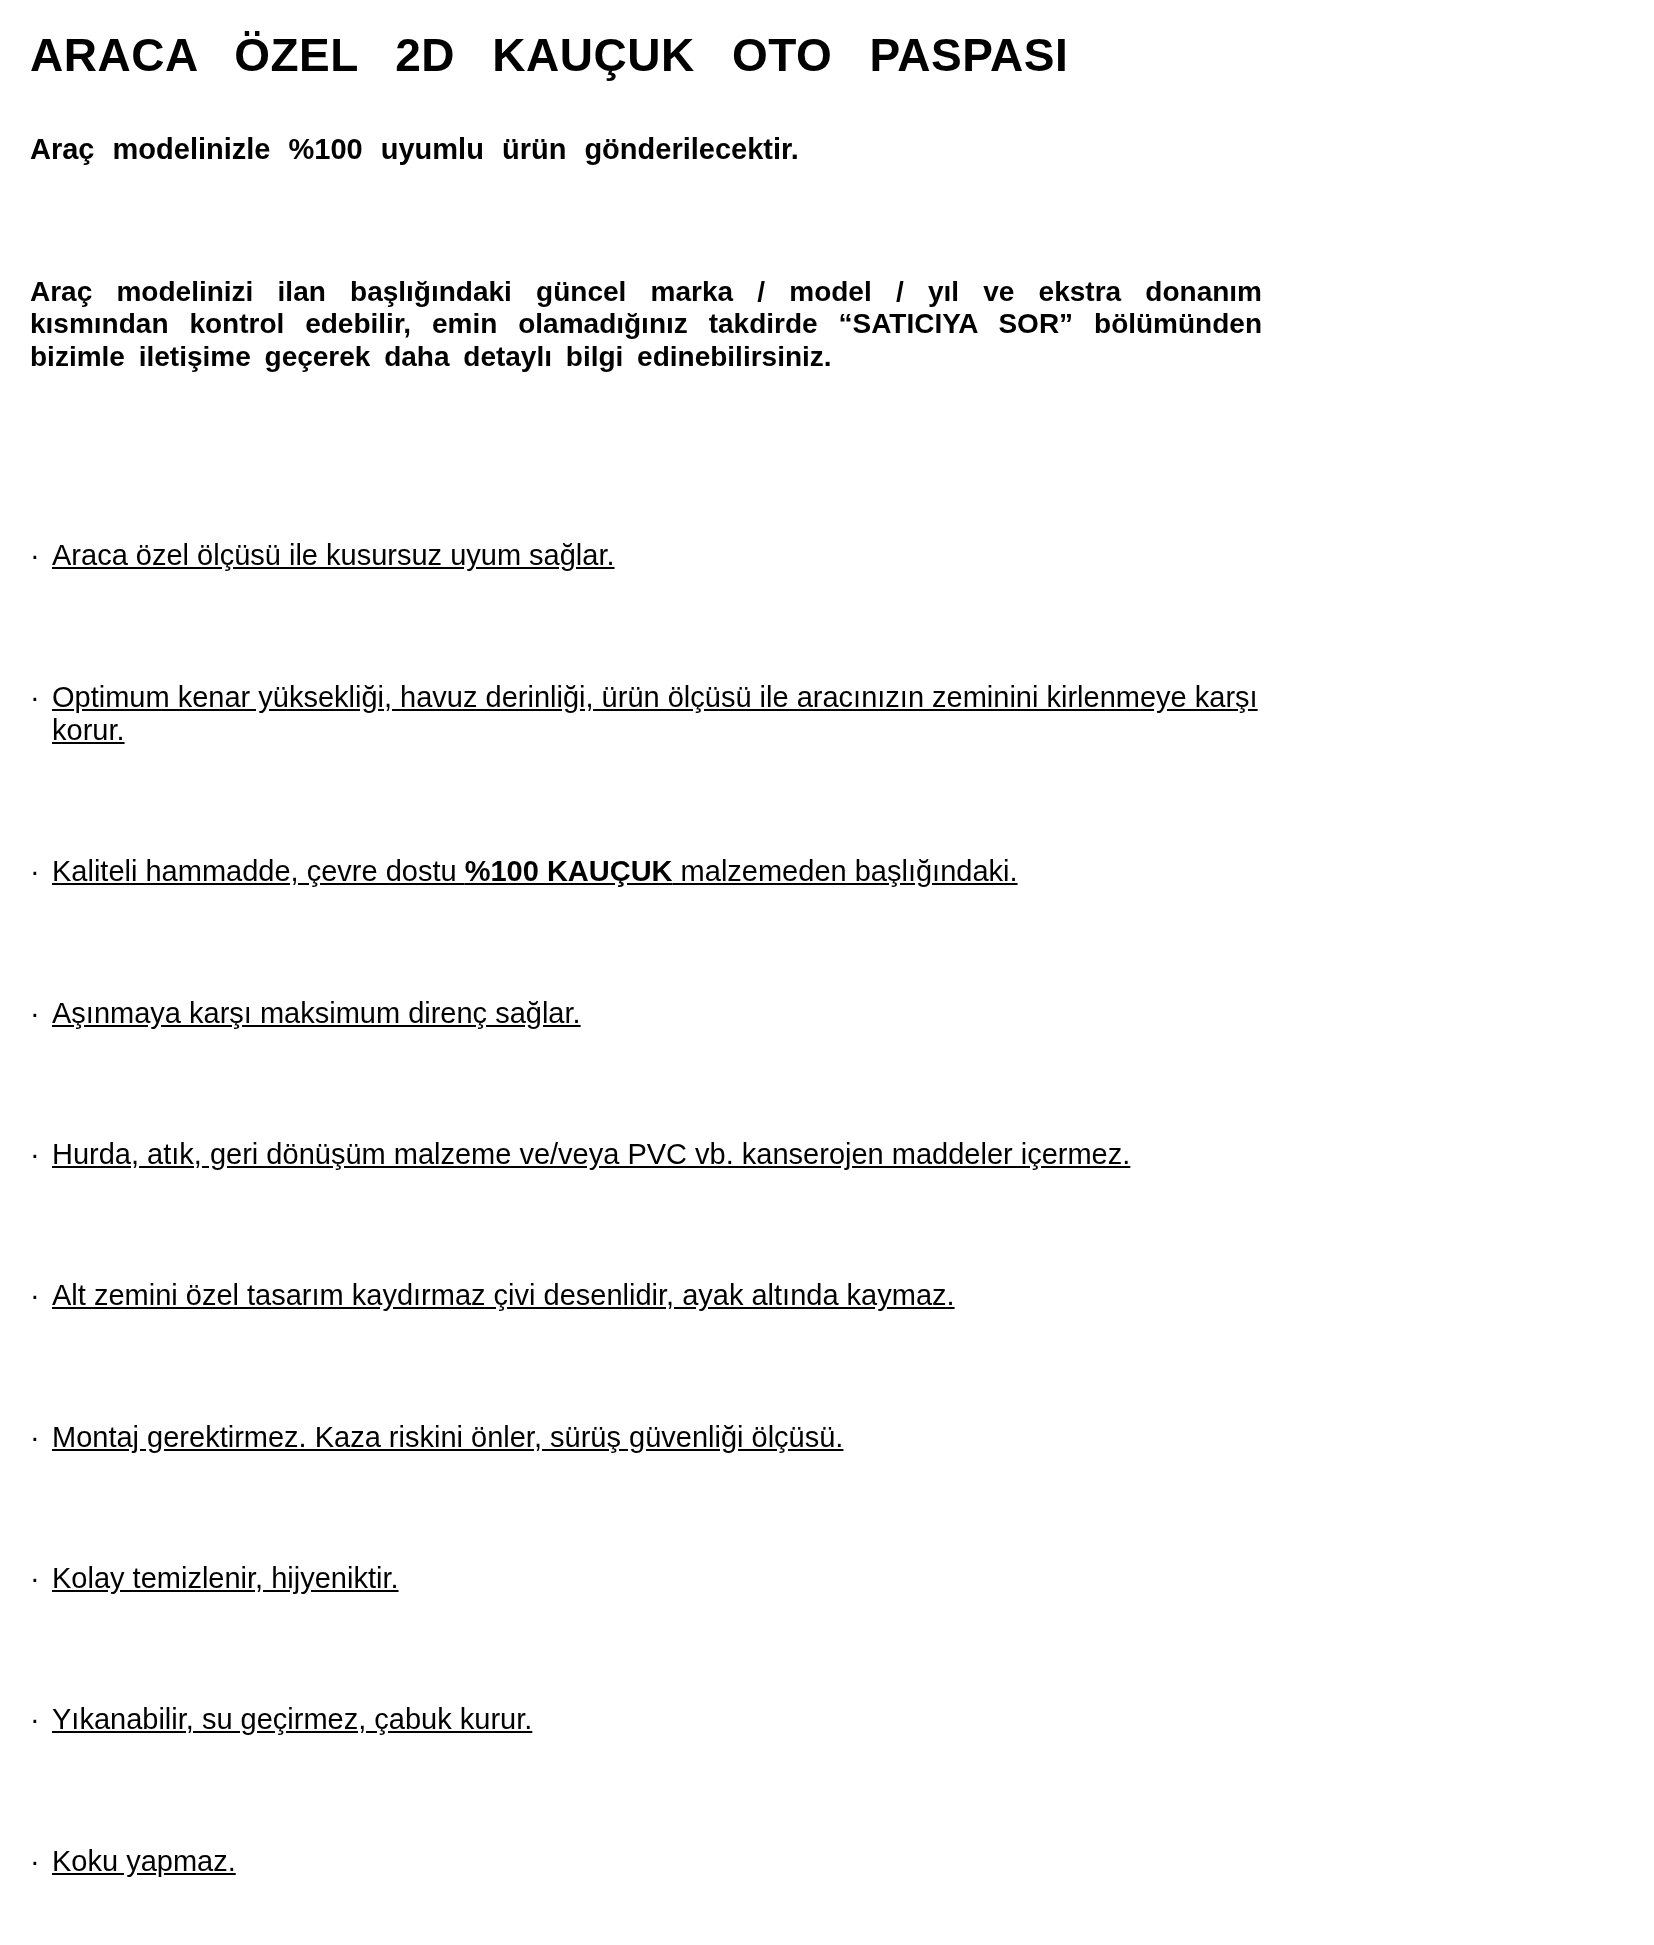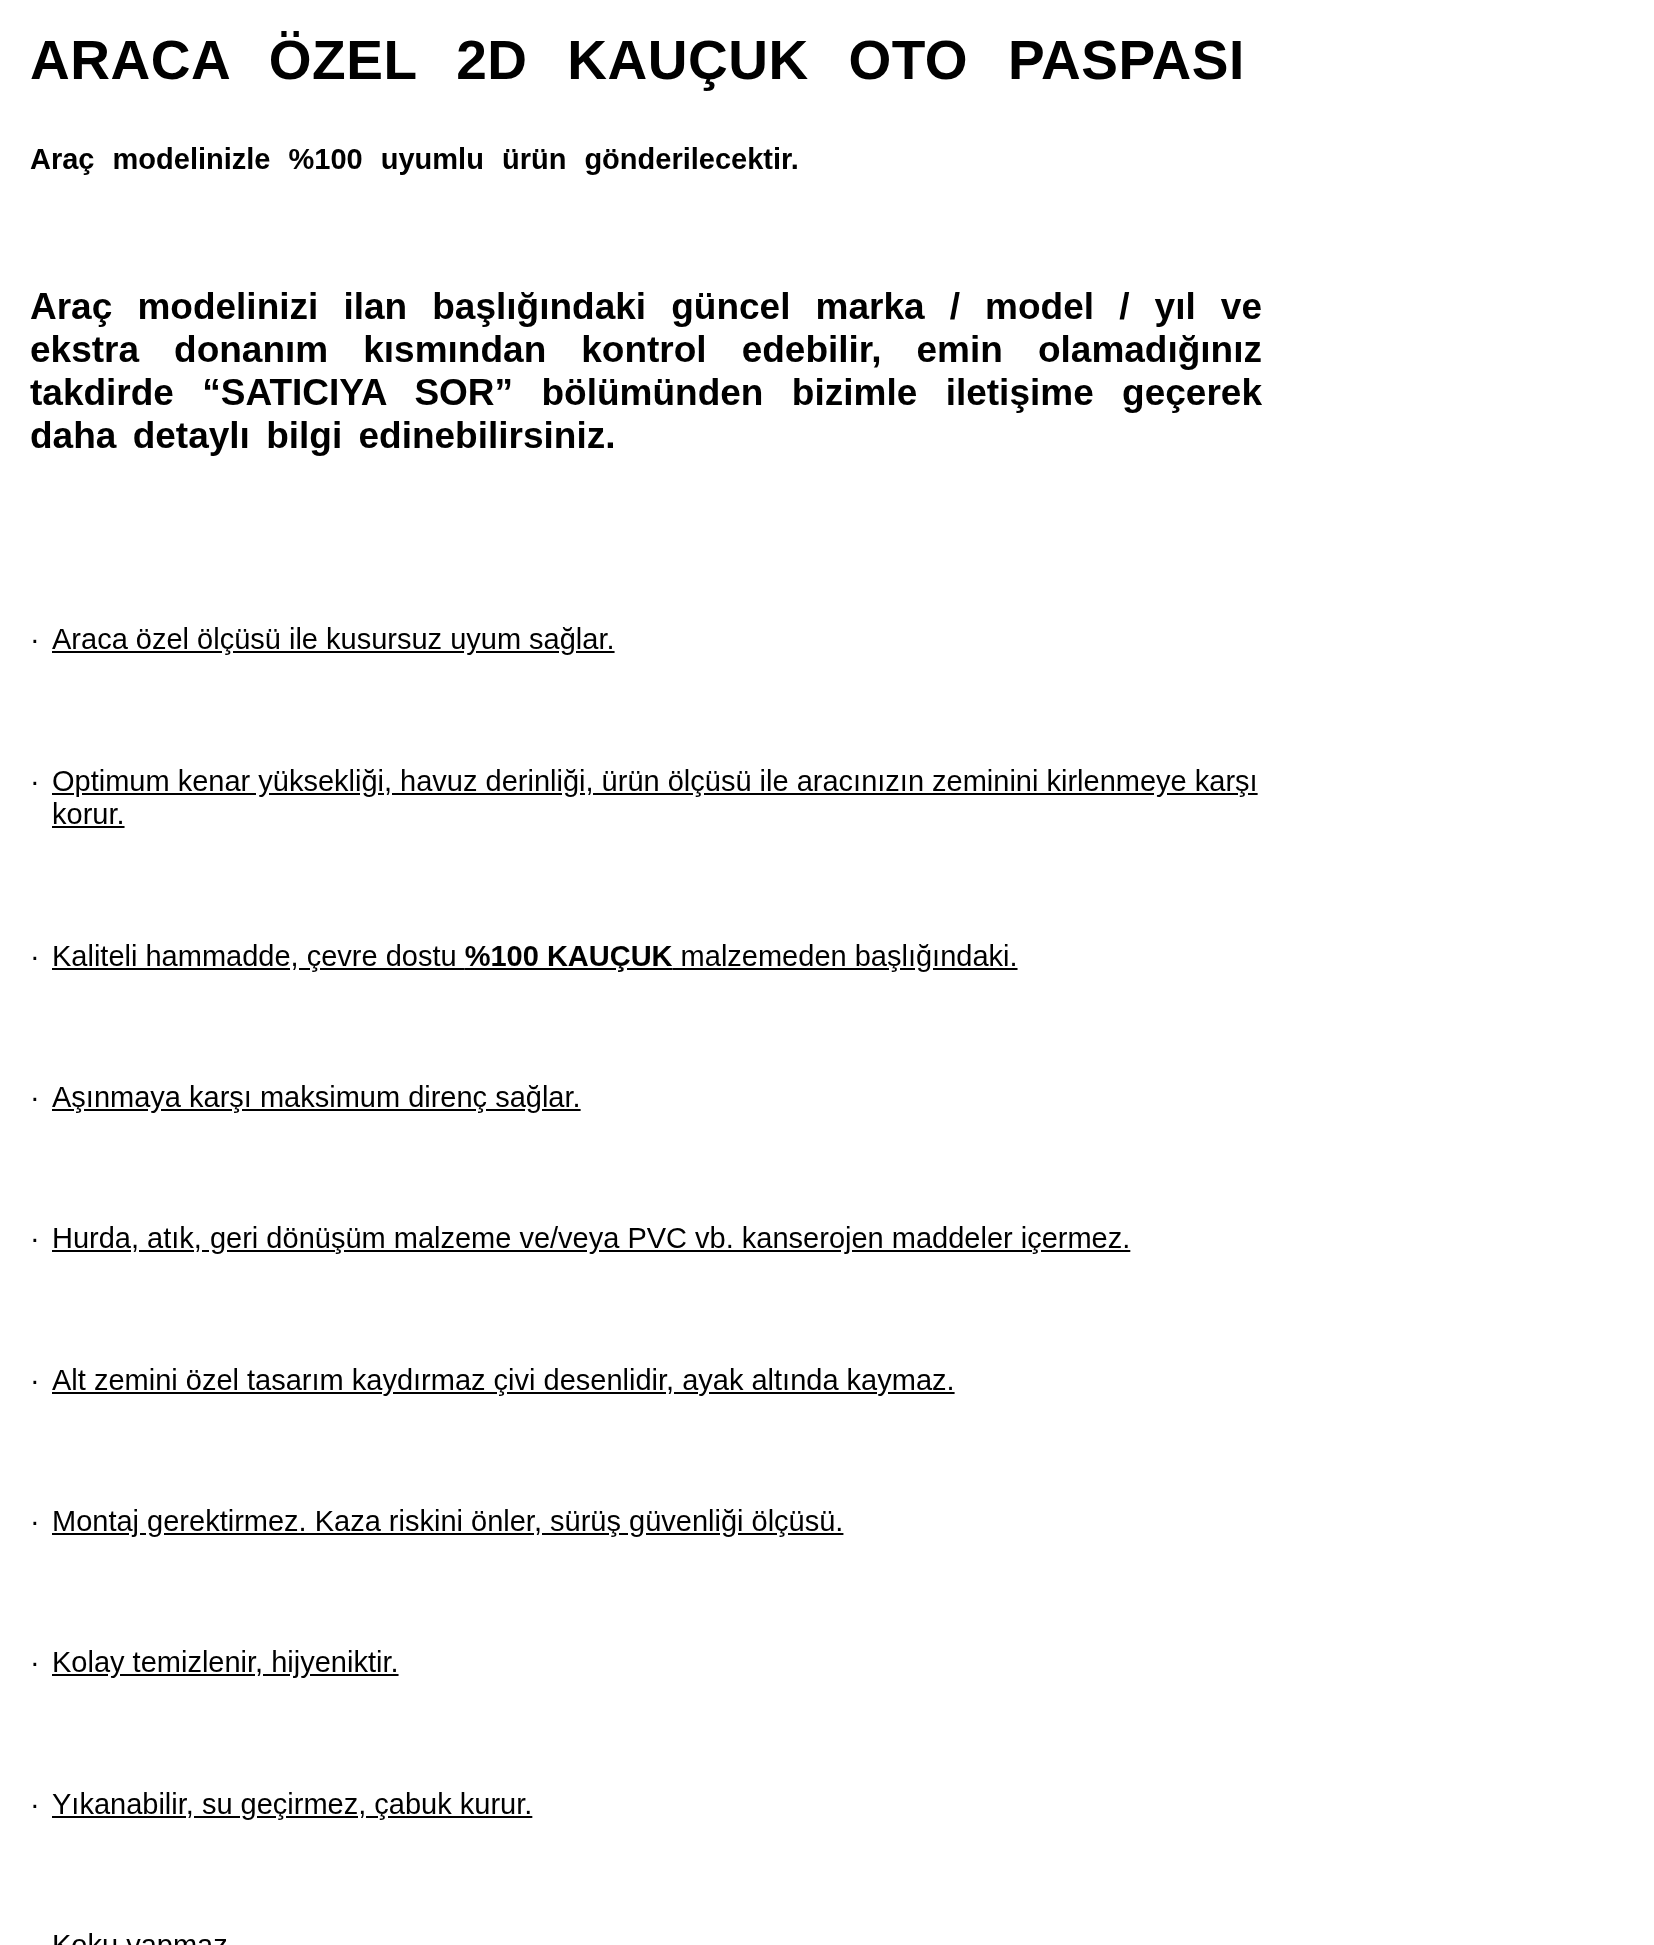--- a/index.html
+++ b/index.html
@@ -13,37 +13,37 @@
     height: 1945px;
     box-sizing: border-box;
     background: #ffffff;
     color: #000000;
     font-family: "Liberation Sans", sans-serif;
     padding: 30px 34px 0 30px;
     overflow: hidden;
   }
   .title {
     margin: 0;
-    font-size: 55px;
+    font-size: 46px;
     font-weight: bold;
     letter-spacing: 0.5px;
     word-spacing: 24px;
     line-height: 1.1;
   }
   .intro {
     margin: 52px 0 8px 0;
     font-size: 29px;
     font-weight: bold;
     word-spacing: 10px;
     line-height: 1.15;
   }
   .paragraph {
     margin: 110px 0 0 0;
     width: 1232px;
-    font-size: 37px;
+    font-size: 28px;
     font-weight: bold;
     word-spacing: 6px;
     line-height: 1.16;
     text-align: justify;
   }
   .bullets {
     margin-top: 166px;
     width: 1290px;
   }
   .bullet-item {

